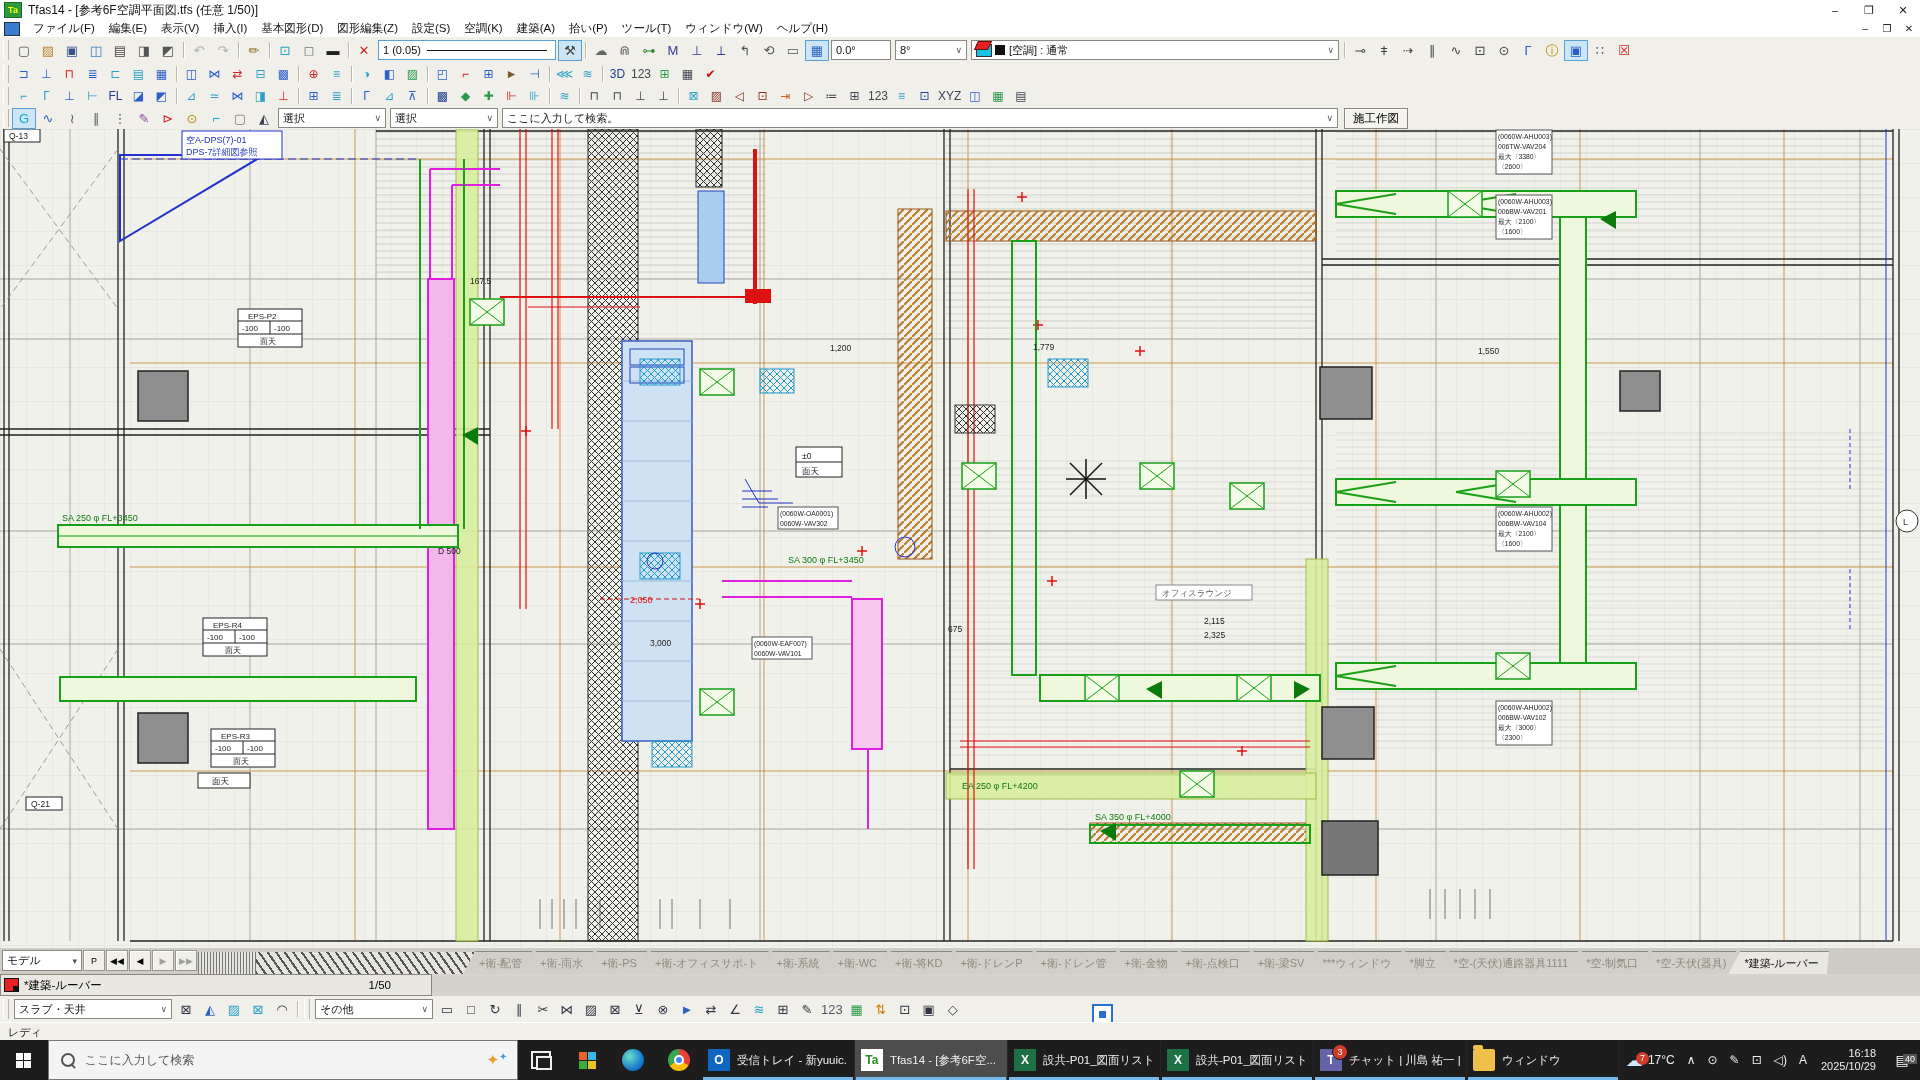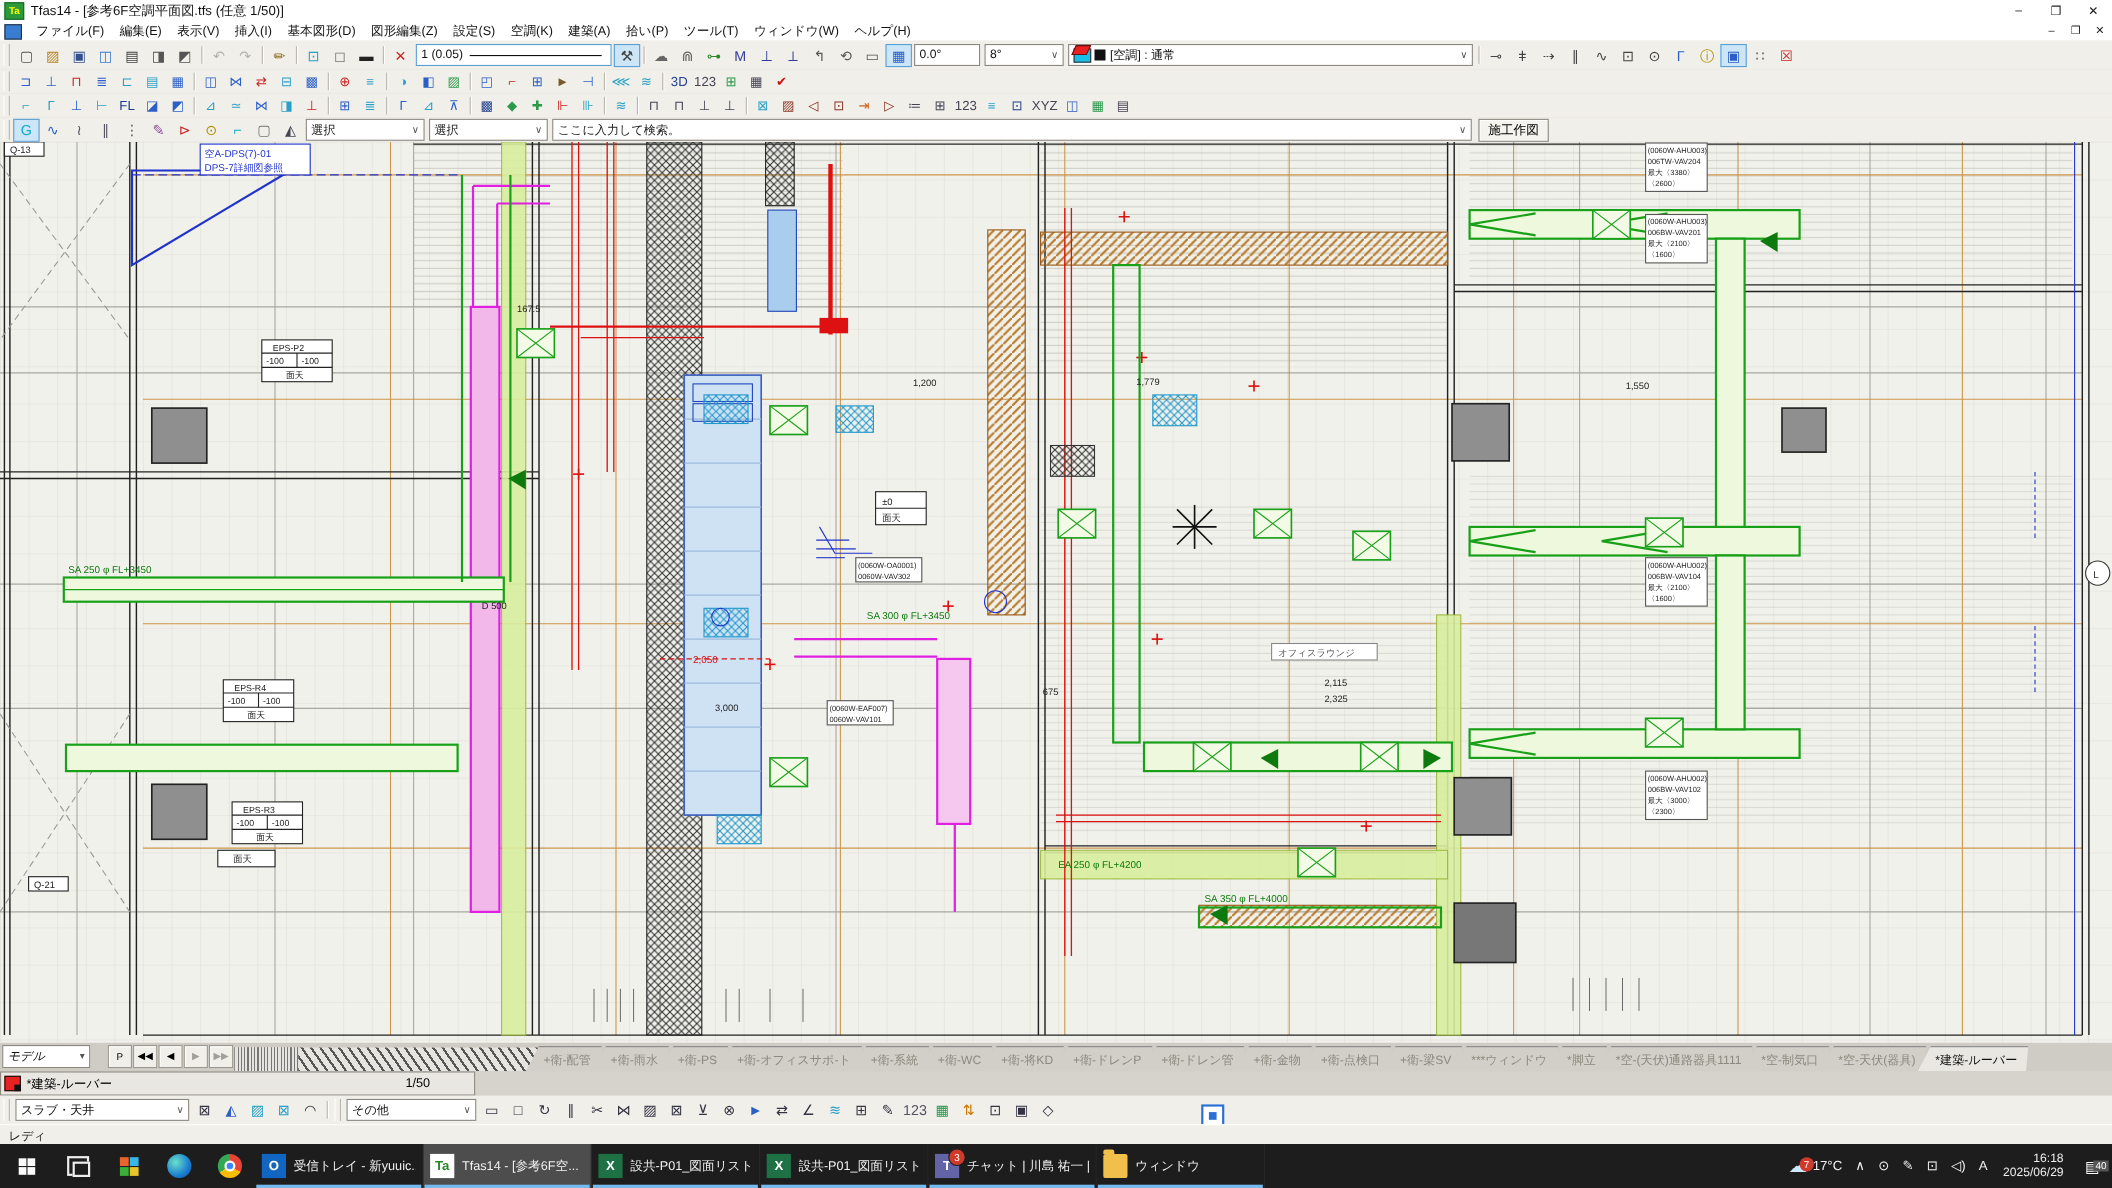--- a/index.html
+++ b/index.html
@@ -43,21 +43,21 @@
   .layercombo .sw2{width:10px;height:10px;background:#111;margin-right:4px;}
   .selcombo{width:100px;}
   .promptcombo{width:828px;color:#222;}
   .execbtn{height:19px;border:1px solid #8a887f;background:#f4f3ee;box-shadow:inset 1px 1px 0 #fff;
     font-size:11.5px;padding:0 8px;margin-left:4px;display:flex;align-items:center;}
   
   #draw{top:129px;height:819px;background:#f1f1ec;}
   #draw svg{display:block;}
   
   #tabstrip{top:948px;height:26px;background:#cfccc5;display:flex;align-items:flex-end;font-size:11px;}
-  .navcombo{width:72px;height:19px;margin:0 16px 3px 2px;font-style:italic;}
+  .navcombo{width:72px;height:19px;margin:0 1px 3px 2px;}
   .navbtn{width:20px;height:19px;margin:0 1px 3px 0;background:#f0efe9;border:1px solid #9a978e;
     box-shadow:inset 1px 1px 0 #fff;display:flex;align-items:center;justify-content:center;font-size:9px;}
   .navbtn.dis{color:#a0a098;}
   .hatch1{width:58px;height:22px;background:repeating-linear-gradient(90deg,#777 0 1px,#e6e4de 1px 3px);}
   .hatch2{width:225px;height:22px;background:repeating-linear-gradient(55deg,#555 0 2px,#e6e4de 2px 7px);
     clip-path:polygon(0 0,100% 0,calc(100% - 12px) 100%,0 100%);margin-right:-10px;}
   .tab{height:22px;display:flex;align-items:center;padding:0 10px 0 16px;margin-left:-8px;
     clip-path:polygon(12px 0,100% 0,calc(100% - 2px) 100%,0 100%);
     background:#d2cfc8;color:#8d897e;border-top:1px solid #888;white-space:nowrap;}
   .tab.active{background:#e9e7e1;color:#111;z-index:3;}
@@ -811,20 +811,25 @@
 </div>
 
 <div id="taskbar" class="abs">
   <div id="start">
     <span class="wl">
         <i></i>
         <i></i>
         <i></i>
         <i></i>
       </span>
+  </div>
+  <div id="search">
+    <span class="mag"></span>
+    <span>ここに入力して検索</span>
+    <span class="spark">✦<b>✦</b></span>
   </div>
   <div class="tvbtn">
       <span class="tv"></span>
     </div>
   <div class="pinbtn">
       <span class="pin-office">
         <i></i>
         <i></i>
         <i></i>
         <i></i>
@@ -876,19 +881,19 @@
       <span style="margin-left:5px">17°C</span>
     </span>
     <span class="titem">∧</span>
     <span class="titem">⊙</span>
     <span class="titem">✎</span>
     <span class="titem">⊡</span>
     <span class="titem">◁)</span>
     <span class="titem">A</span>
     <span id="clock">
       <div>16:18</div>
-      <div>2025/06/29</div>
+      <div>2025/10/29</div>
     </span>
     <span id="notif">▤
       <span class="nb">40</span>
     </span>
   </div>
 </div>
 
 </body></html>

